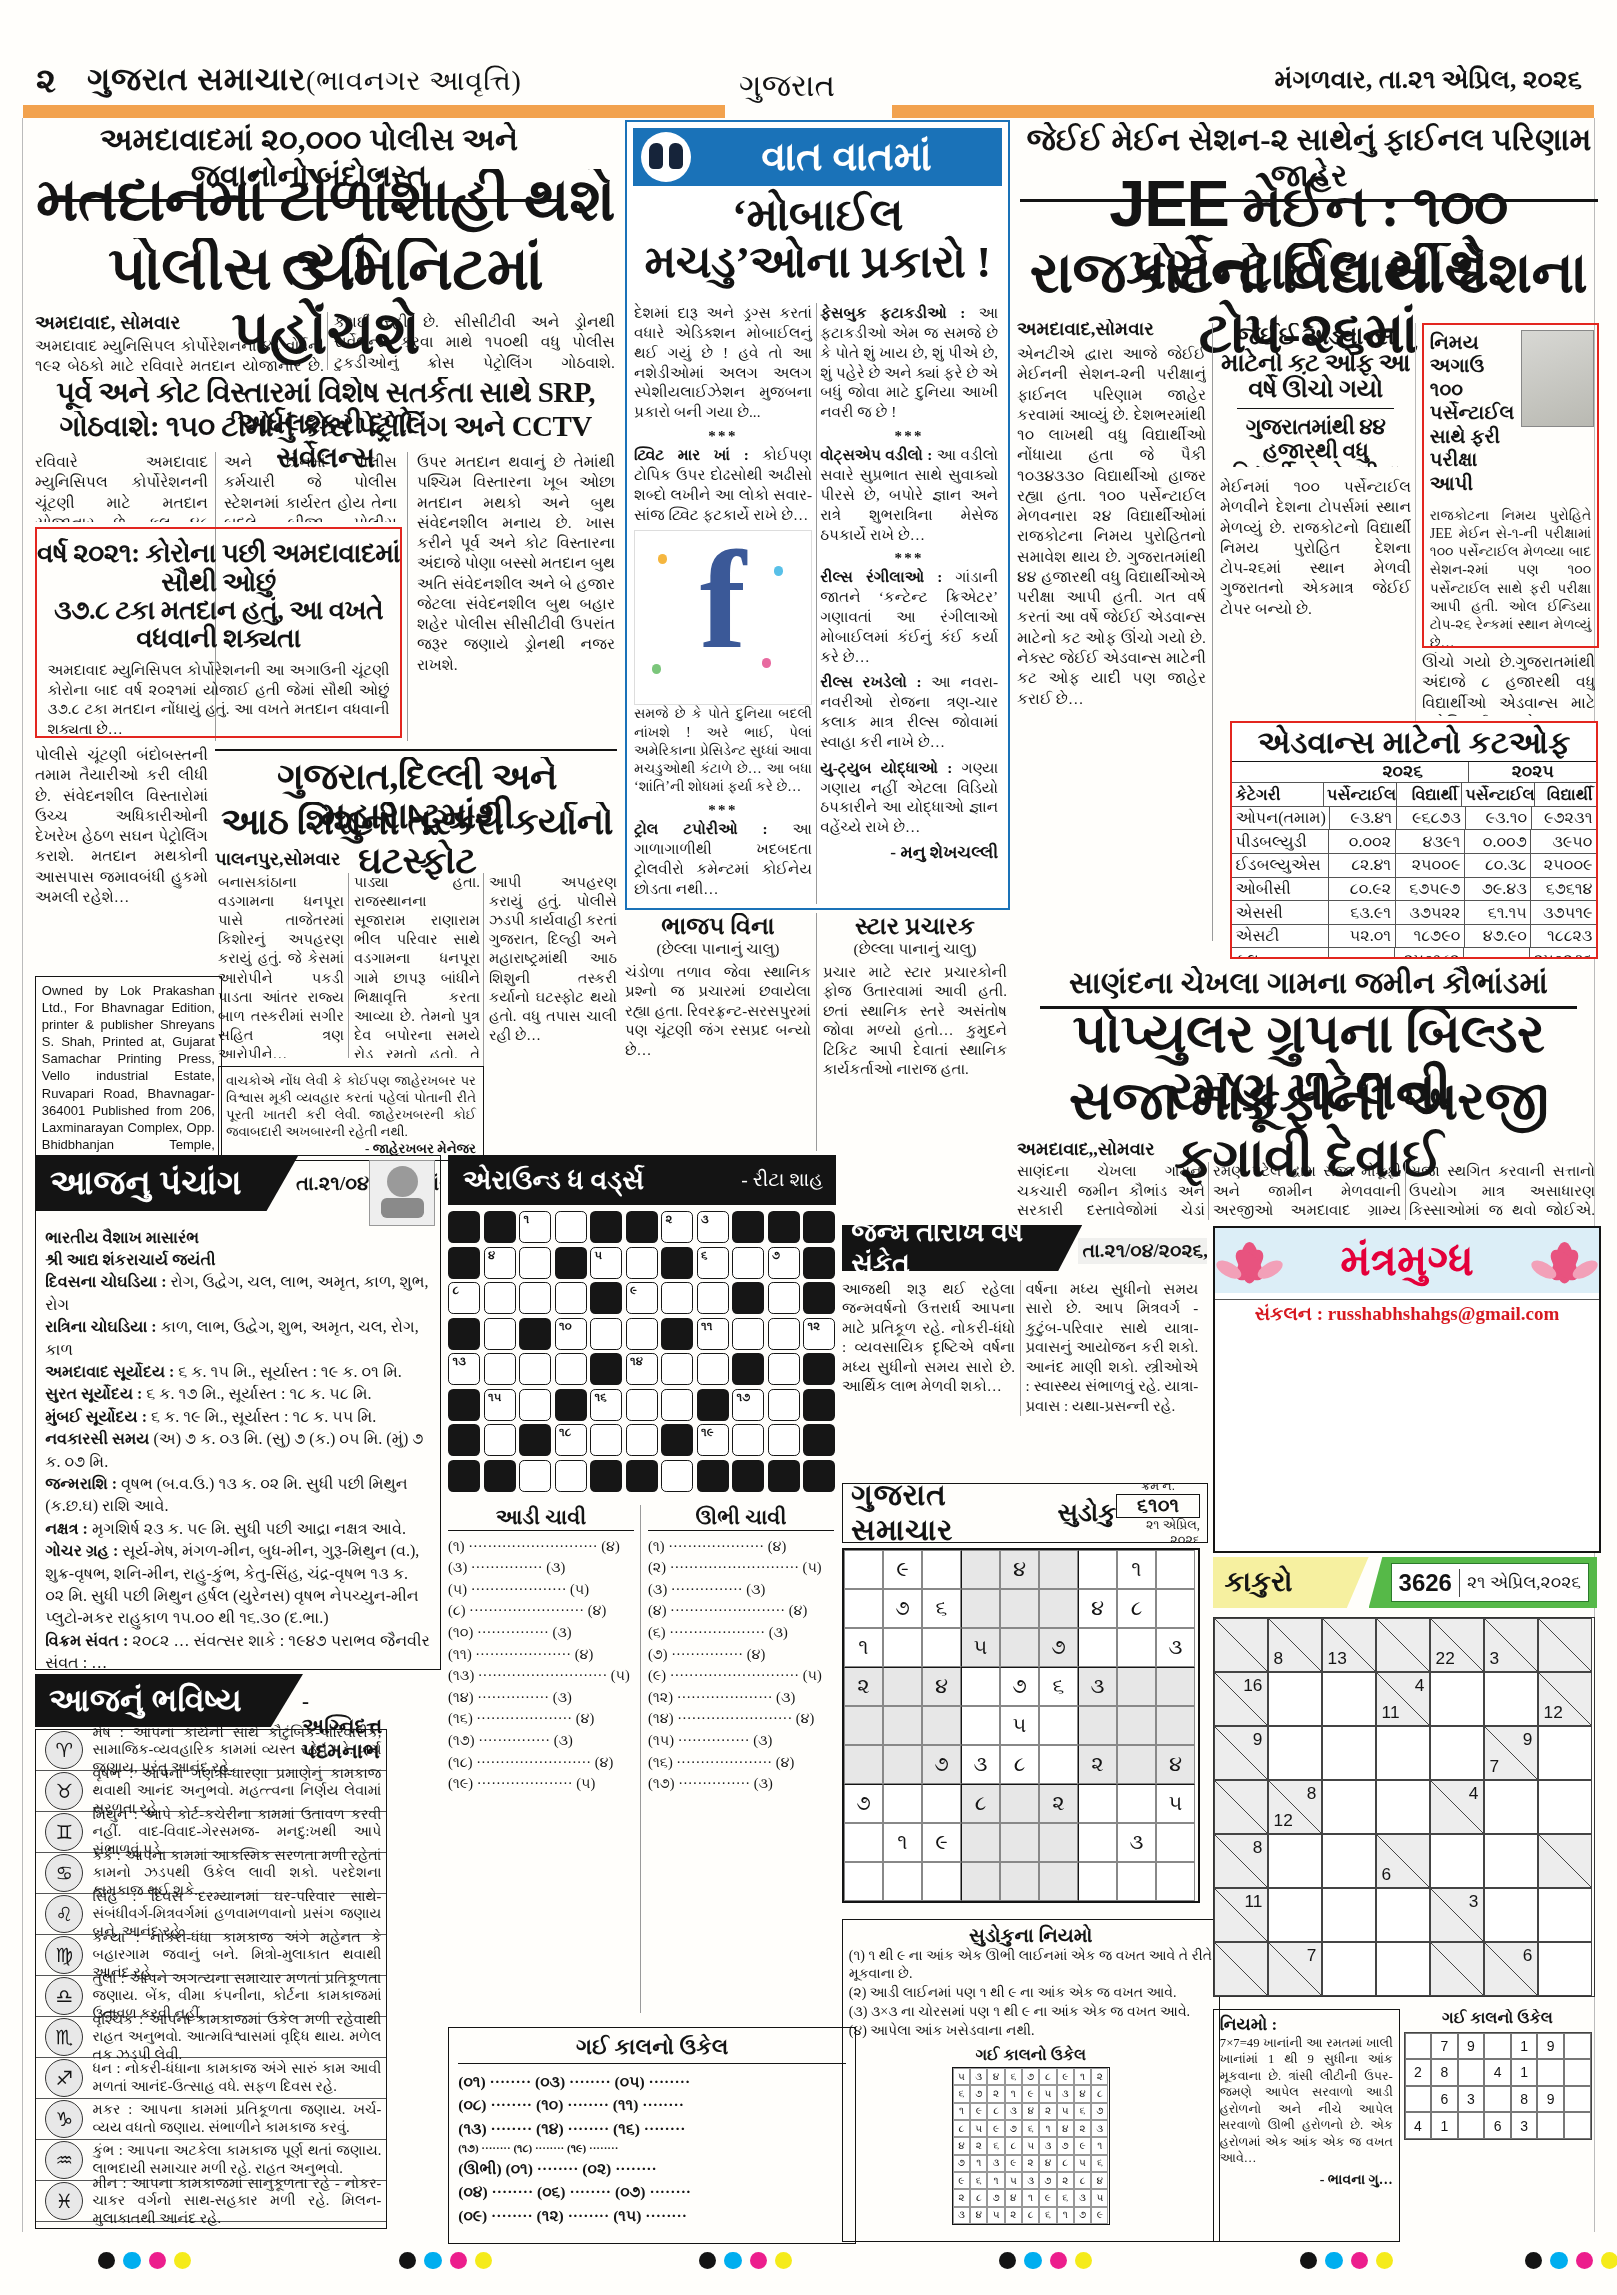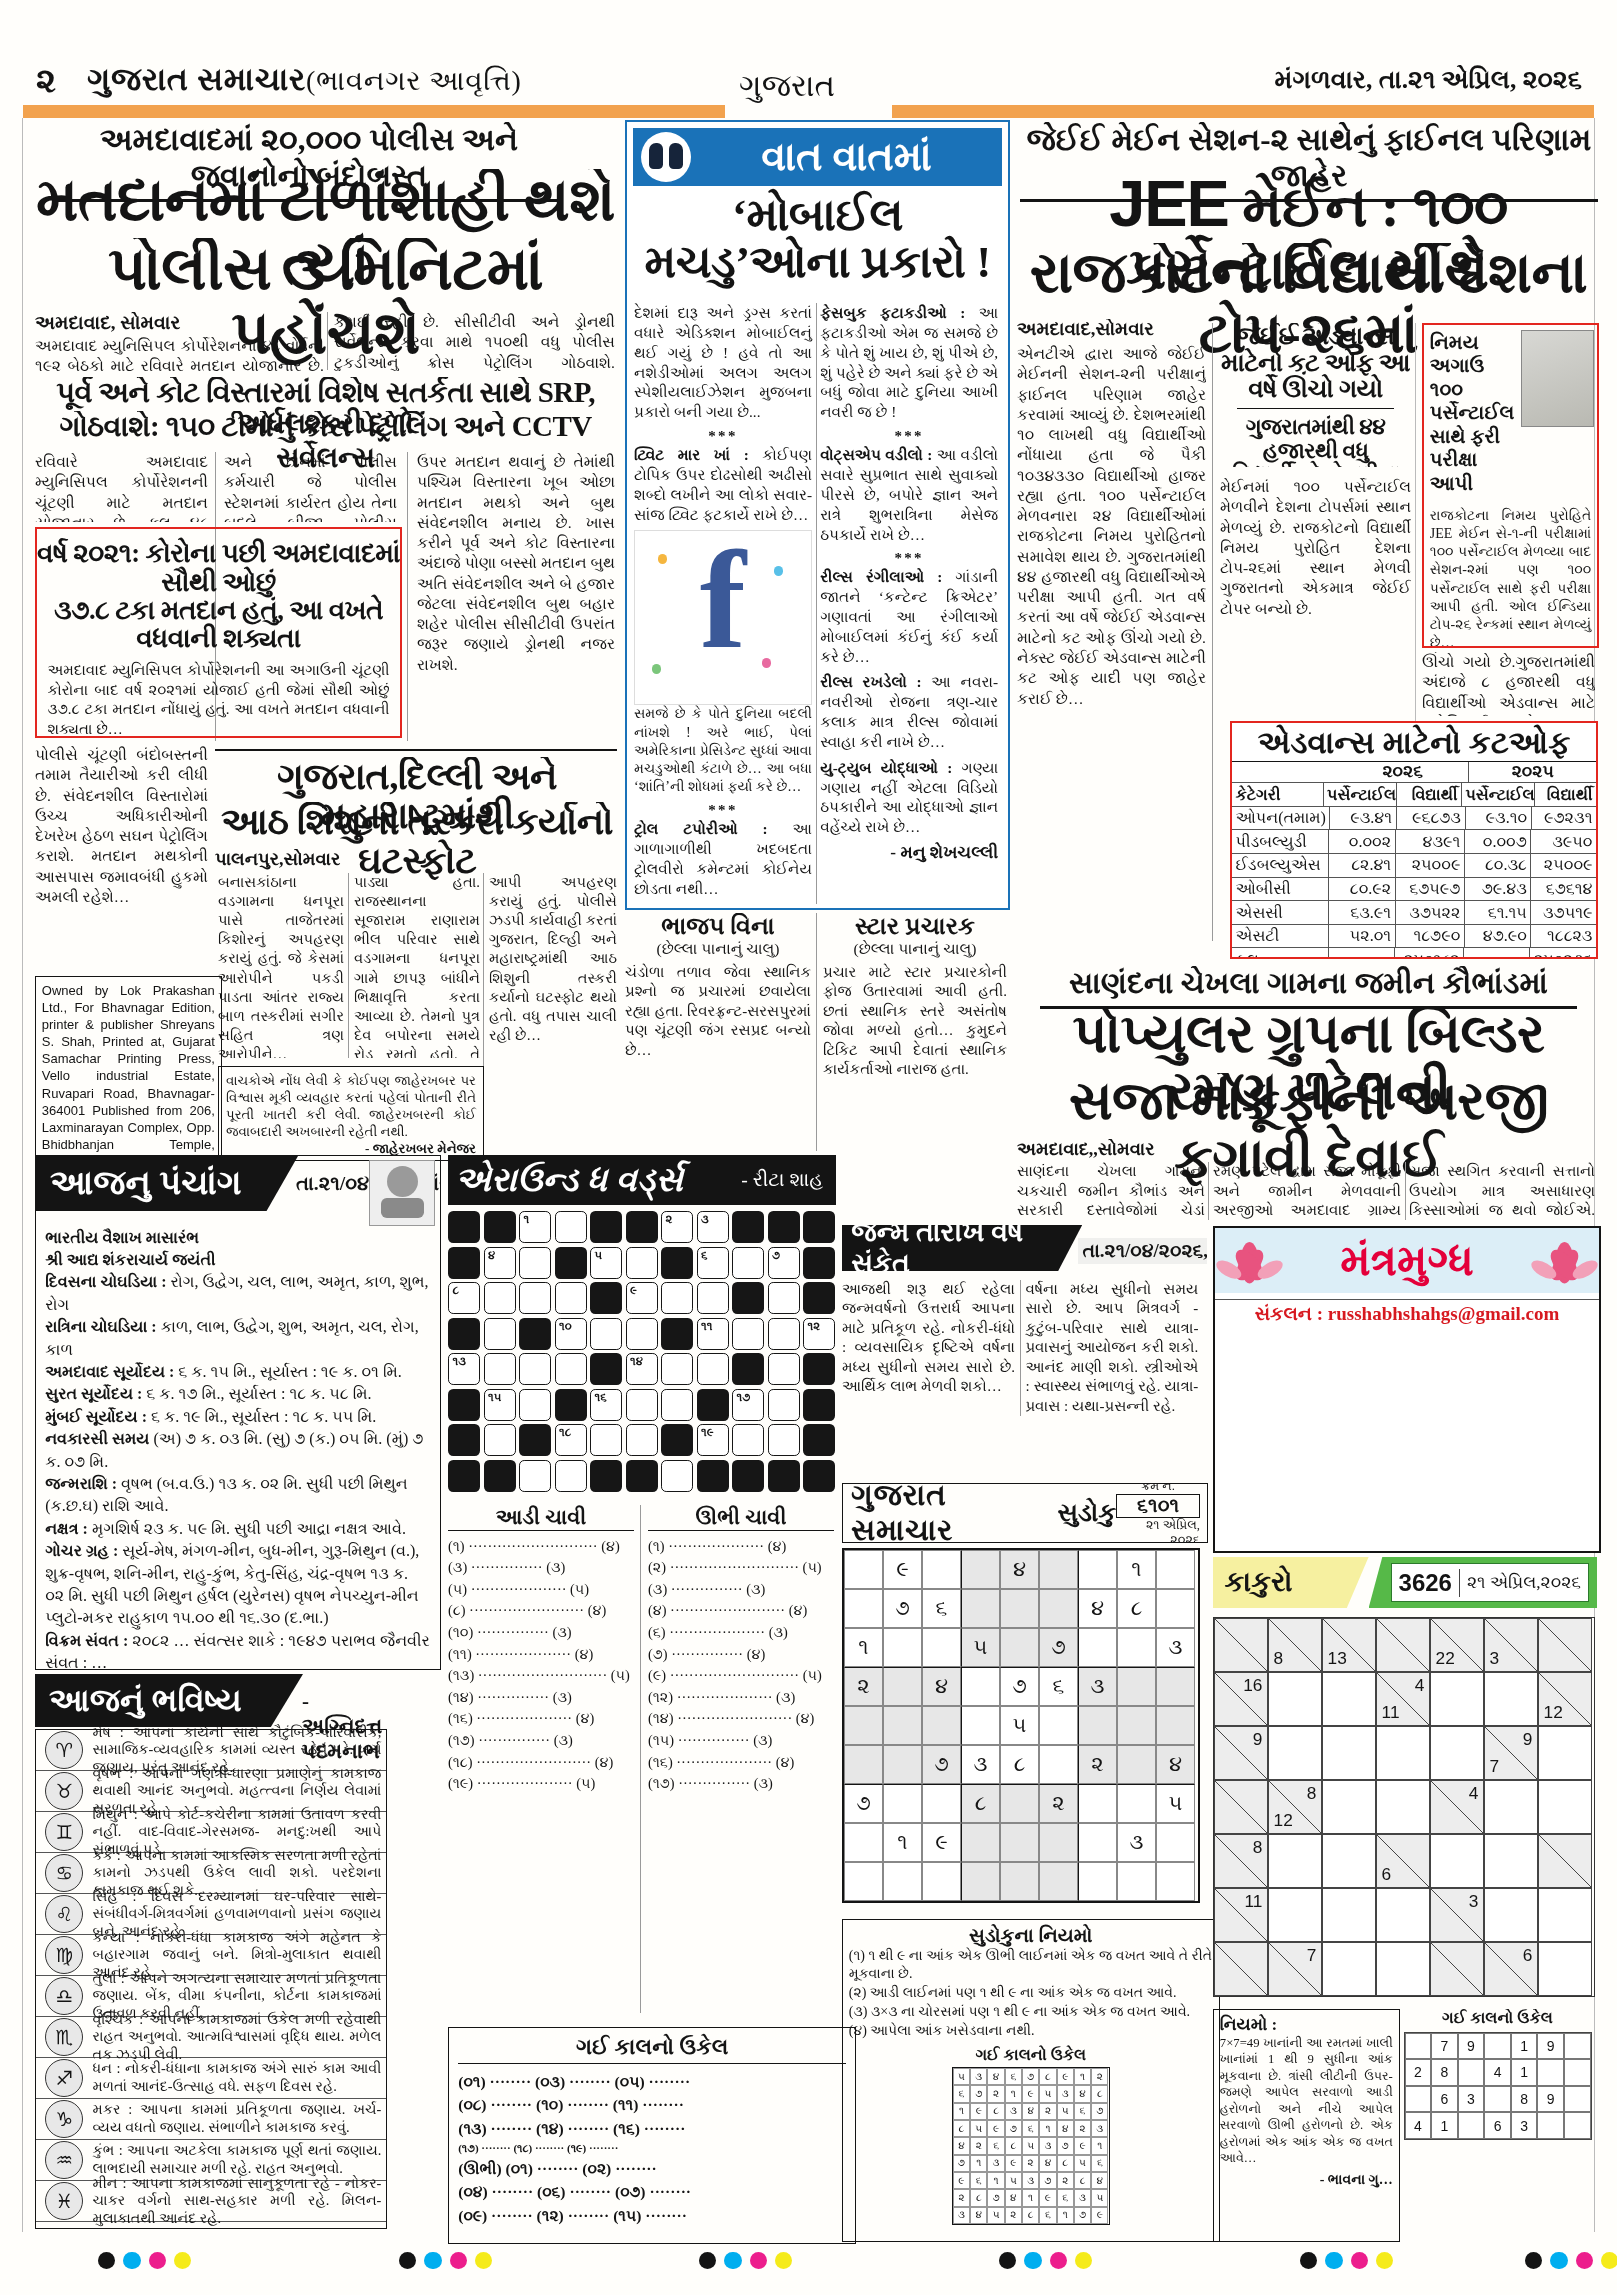--- a/index.html
+++ b/index.html
@@ -401,21 +401,21 @@
         <div class="hrow" style="height: 40px;">
           <div class="zod">
             <div class="zodc">♓</div>
           </div>
           <div class="htext">મીન : આપના કામકાજમાં સાનુકૂળતા રહે - નોકર-ચાકર વર્ગનો સાથ-સહકાર મળી રહે. મિલન-મુલાકાતથી આનંદ રહે.</div>
         </div>
       </div>
   </div>
 
   <div class="abs cwhead" style="left:448px;top:1155px;width:388px;height:50px;">
-    <div class="b" style="font-size:34px;padding-left:7px;font-style:italic;">એરાઉન્ડ ધ વર્ડ્સ</div>
+    <div class="b" style="font-size:27px;padding-left:15px;">એરાઉન્ડ ધ વર્ડ્સ</div>
     <div style="font-size:19.6px;padding-right:12.7px;">- રીટા શાહ</div>
   </div>
   <div class="abs" style="left:448px;top:1211px;width:388px;height:283px;">
     <div id="cw-grid" class="cwgrid" style="grid-template-columns:repeat(11,32px);grid-auto-rows:32px;">
         <div class="cwc blk"></div>
         <div class="cwc blk"></div>
         <div class="cwc wht">
           <div class="cwn">૧</div>
         </div>
         <div class="cwc wht"></div>

